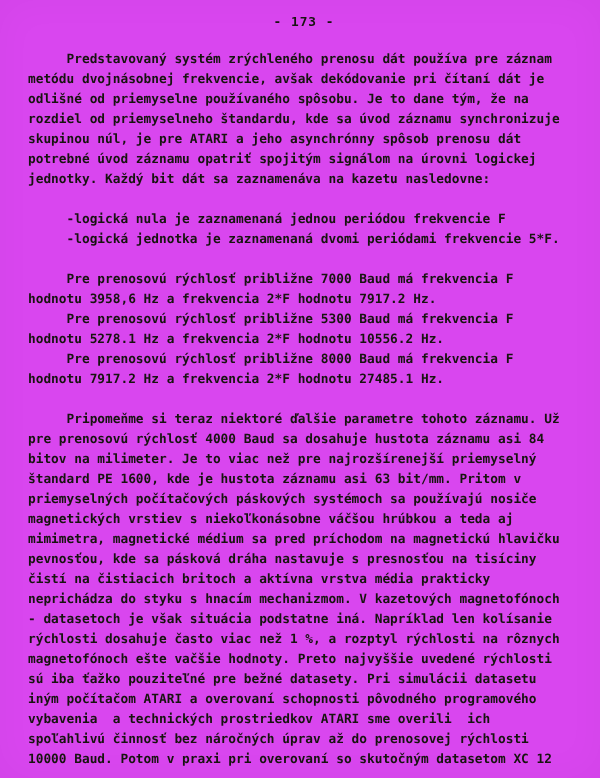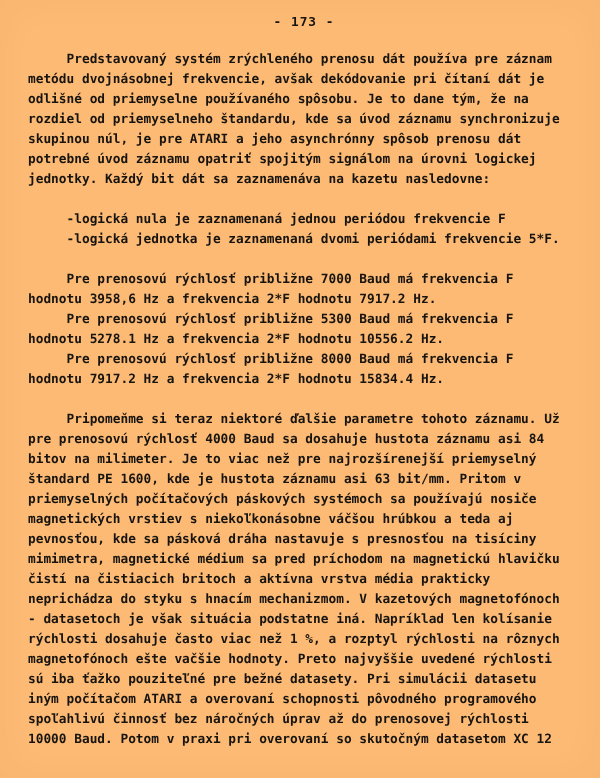--- a/index.html
+++ b/index.html
@@ -41,21 +41,21 @@
   }
   .line {
     white-space: pre;
     
     text-rendering: geometricPrecision;
   }
 </style>
 </head>
 <body>
 
-<div class="page" style="background: #fdba74; color: rgb(23, 20, 15);">
+<div class="page" style="background: #d946ef; color: rgb(23, 20, 15);">
   <div class="page-number">- 173 -</div>
   <div class="doc-body">
       <div class="para">
         <div class="line">     Predstavovaný systém zrýchleného prenosu dát používa pre záznam</div>
         <div class="line">metódu dvojnásobnej frekvencie, avšak dekódovanie pri čítaní dát je</div>
         <div class="line">odlišné od priemyselne používaného spôsobu. Je to dane tým, že na</div>
         <div class="line">rozdiel od priemyselneho štandardu, kde sa úvod záznamu synchronizuje</div>
         <div class="line">skupinou núl, je pre ATARI a jeho asynchrónny spôsob prenosu dát</div>
         <div class="line">potrebné úvod záznamu opatriť spojitým signálom na úrovni logickej</div>
         <div class="line">jednotky. Každý bit dát sa zaznamenáva na kazetu nasledovne:</div>
@@ -63,35 +63,36 @@
       <div class="para">
         <div class="line">     -logická nula je zaznamenaná jednou periódou frekvencie F</div>
         <div class="line">     -logická jednotka je zaznamenaná dvomi periódami frekvencie 5*F.</div>
       </div>
       <div class="para">
         <div class="line">     Pre prenosovú rýchlosť približne 7000 Baud má frekvencia F</div>
         <div class="line">hodnotu 3958,6 Hz a frekvencia 2*F hodnotu 7917.2 Hz.</div>
         <div class="line">     Pre prenosovú rýchlosť približne 5300 Baud má frekvencia F</div>
         <div class="line">hodnotu 5278.1 Hz a frekvencia 2*F hodnotu 10556.2 Hz.</div>
         <div class="line">     Pre prenosovú rýchlosť približne 8000 Baud má frekvencia F</div>
-        <div class="line">hodnotu 7917.2 Hz a frekvencia 2*F hodnotu 15834.4 Hz.</div>
+        <div class="line">hodnotu 7917.2 Hz a frekvencia 2*F hodnotu 27485.1 Hz.</div>
       </div>
       <div class="para">
         <div class="line">     Pripomeňme si teraz niektoré ďalšie parametre tohoto záznamu. Už</div>
         <div class="line">pre prenosovú rýchlosť 4000 Baud sa dosahuje hustota záznamu asi 84</div>
         <div class="line">bitov na milimeter. Je to viac než pre najrozšírenejší priemyselný</div>
         <div class="line">štandard PE 1600, kde je hustota záznamu asi 63 bit/mm. Pritom v</div>
         <div class="line">priemyselných počítačových páskových systémoch sa používajú nosiče</div>
         <div class="line">magnetických vrstiev s niekoľkonásobne váčšou hrúbkou a teda aj</div>
+        <div class="line">mimimetra, magnetické médium sa pred príchodom na magnetickú hlavičku</div>
         <div class="line">pevnosťou, kde sa pásková dráha nastavuje s presnosťou na tisíciny</div>
-        <div class="line">mimimetra, magnetické médium sa pred príchodom na magnetickú hlavičku</div>
         <div class="line">čistí na čistiacich britoch a aktívna vrstva média prakticky</div>
         <div class="line">neprichádza do styku s hnacím mechanizmom. V kazetových magnetofónoch</div>
         <div class="line">- datasetoch je však situácia podstatne iná. Napríklad len kolísanie</div>
         <div class="line">rýchlosti dosahuje často viac než 1 %, a rozptyl rýchlosti na rôznych</div>
         <div class="line">magnetofónoch ešte vačšie hodnoty. Preto najvyššie uvedené rýchlosti</div>
         <div class="line">sú iba ťažko pouziteľné pre bežné datasety. Pri simulácii datasetu</div>
         <div class="line">iným počítačom ATARI a overovaní schopnosti pôvodného programového</div>
+        <div class="line">vybavenia  a technických prostriedkov ATARI sme overili  ich</div>
         <div class="line">spoľahlivú činnosť bez náročných úprav až do prenosovej rýchlosti</div>
         <div class="line">10000 Baud. Potom v praxi pri overovaní so skutočným datasetom XC 12</div>
       </div>
     </div>
 </div>
 
 </body></html>

